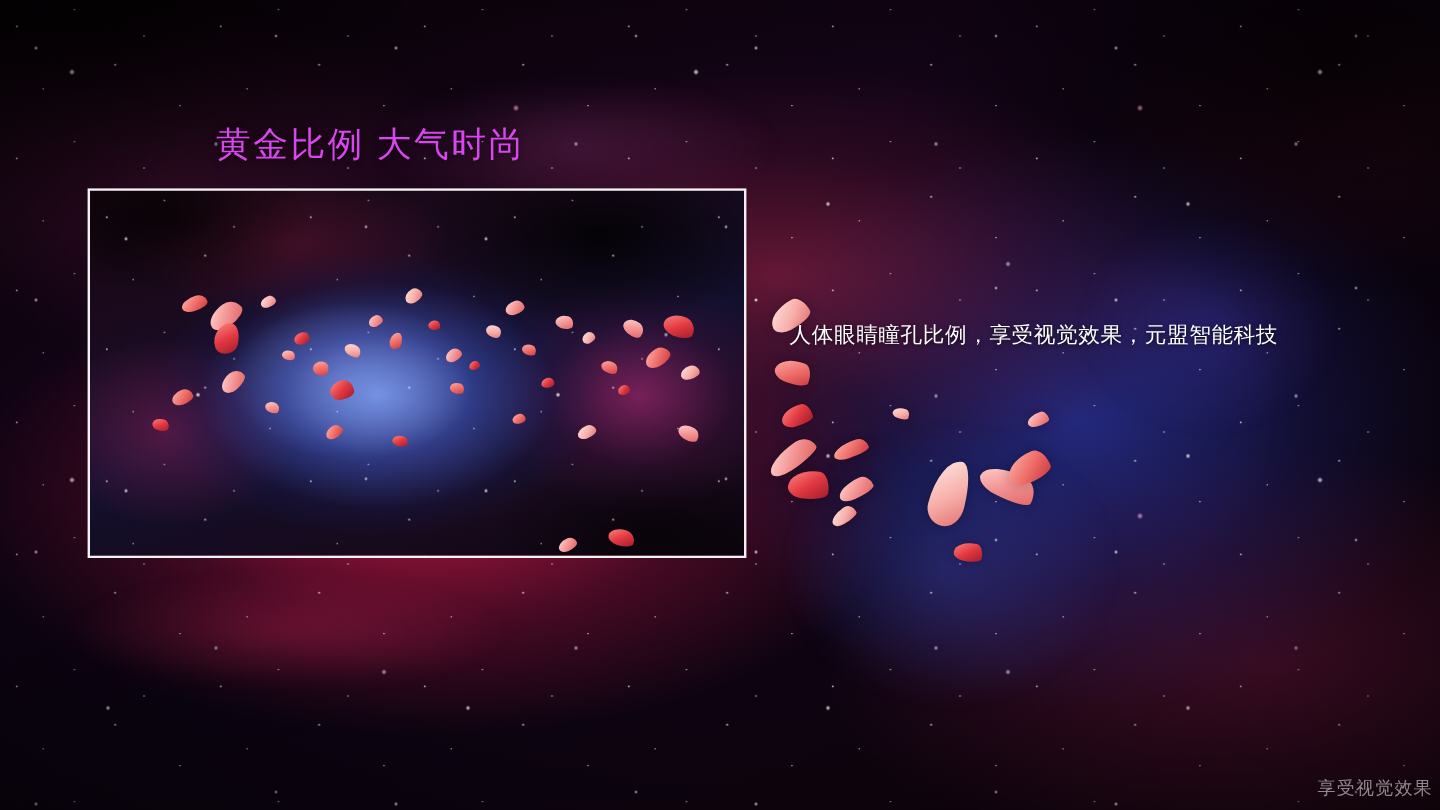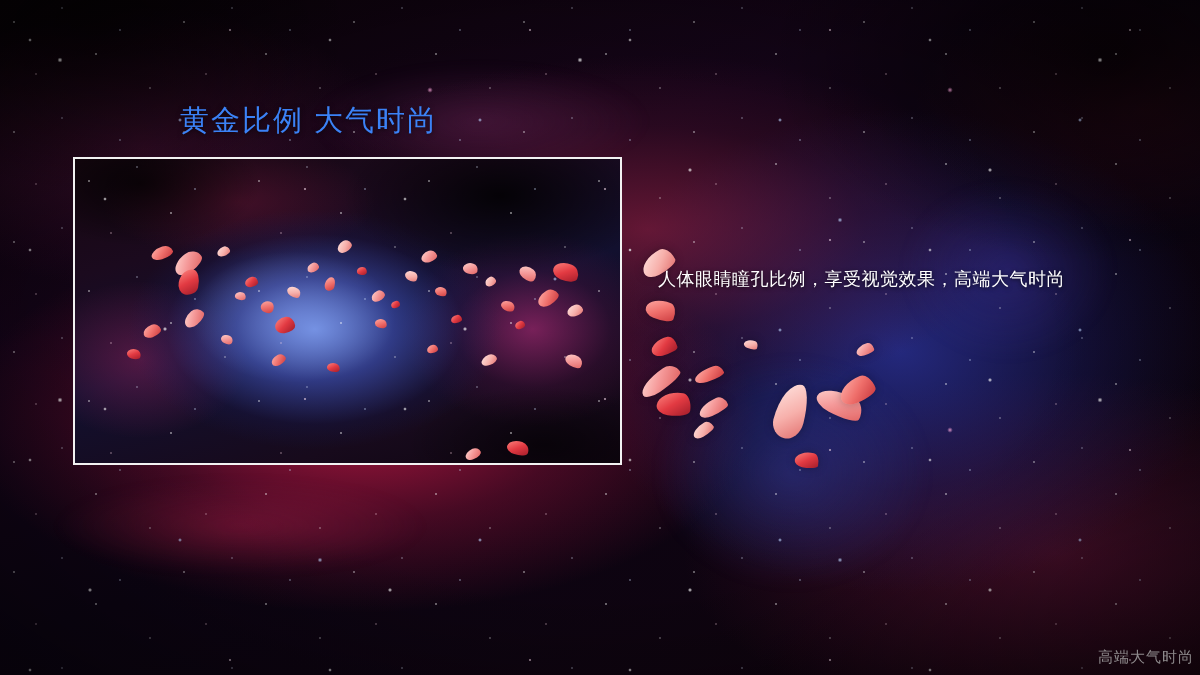--- a/index.html
+++ b/index.html
@@ -95,21 +95,21 @@
   .p-mid{background:linear-gradient(140deg,#ffb3ad 0%,#ef6f6b 52%,#c9373c 100%);}
   .p-deep{background:linear-gradient(140deg,#ff8a84 0%,#e23a42 50%,#9d1a28 100%);}
   .p-pale{background:linear-gradient(140deg,#ffe6e2 0%,#f7b0ab 55%,#e2706e 100%);}
   .big-petal{position:absolute;pointer-events:none;
              border-radius:72% 28% 64% 36%/64% 70% 30% 36%;
              box-shadow:0 0 10px rgba(0,0,0,.28);}
 
   
   #title{
     position:absolute;left:180px;top:101px;
-    color:#3b82f6;font-size:29px;letter-spacing:2px;font-weight:400;
+    color:#d946ef;font-size:29px;letter-spacing:2px;font-weight:400;
     text-shadow:0 1px 5px rgba(0,0,0,.6);white-space:nowrap;
   }
   #body-copy{position:absolute;left:658px;top:258px;width:520px;}
   #body-copy .line{
     color:#ffffff;font-size:18px;line-height:42px;font-weight:400;
     letter-spacing:.5px;white-space:nowrap;
     text-shadow:0 1px 4px rgba(0,0,0,.75);
   }
   #watermark{
     position:absolute;right:6px;bottom:8px;
@@ -193,18 +193,18 @@
       <div class="petal p-light" style="left:490px;top:196px;width:18px;height:12px;transform:rotate(32deg);"></div>
       <div class="petal p-mid" style="left:352px;top:186px;width:11px;height:8px;transform:rotate(-10deg);"></div>
       <div class="petal p-deep" style="left:432px;top:282px;width:22px;height:14px;transform:rotate(18deg);"></div>
       <div class="petal p-light" style="left:390px;top:290px;width:16px;height:10px;transform:rotate(-24deg);"></div>
     </div>
   </div>
 
   <div id="title">黄金比例   大气时尚</div>
 
   <div id="body-copy">
-    <div class="line">人体眼睛瞳孔比例，享受视觉效果，高端大气时尚</div>
+    <div class="line">人体眼睛瞳孔比例，享受视觉效果，元盟智能科技</div>
   </div>
 
-  <div id="watermark">高端大气时尚</div>
+  <div id="watermark">享受视觉效果</div>
 
 </div>
 
 </body></html>

